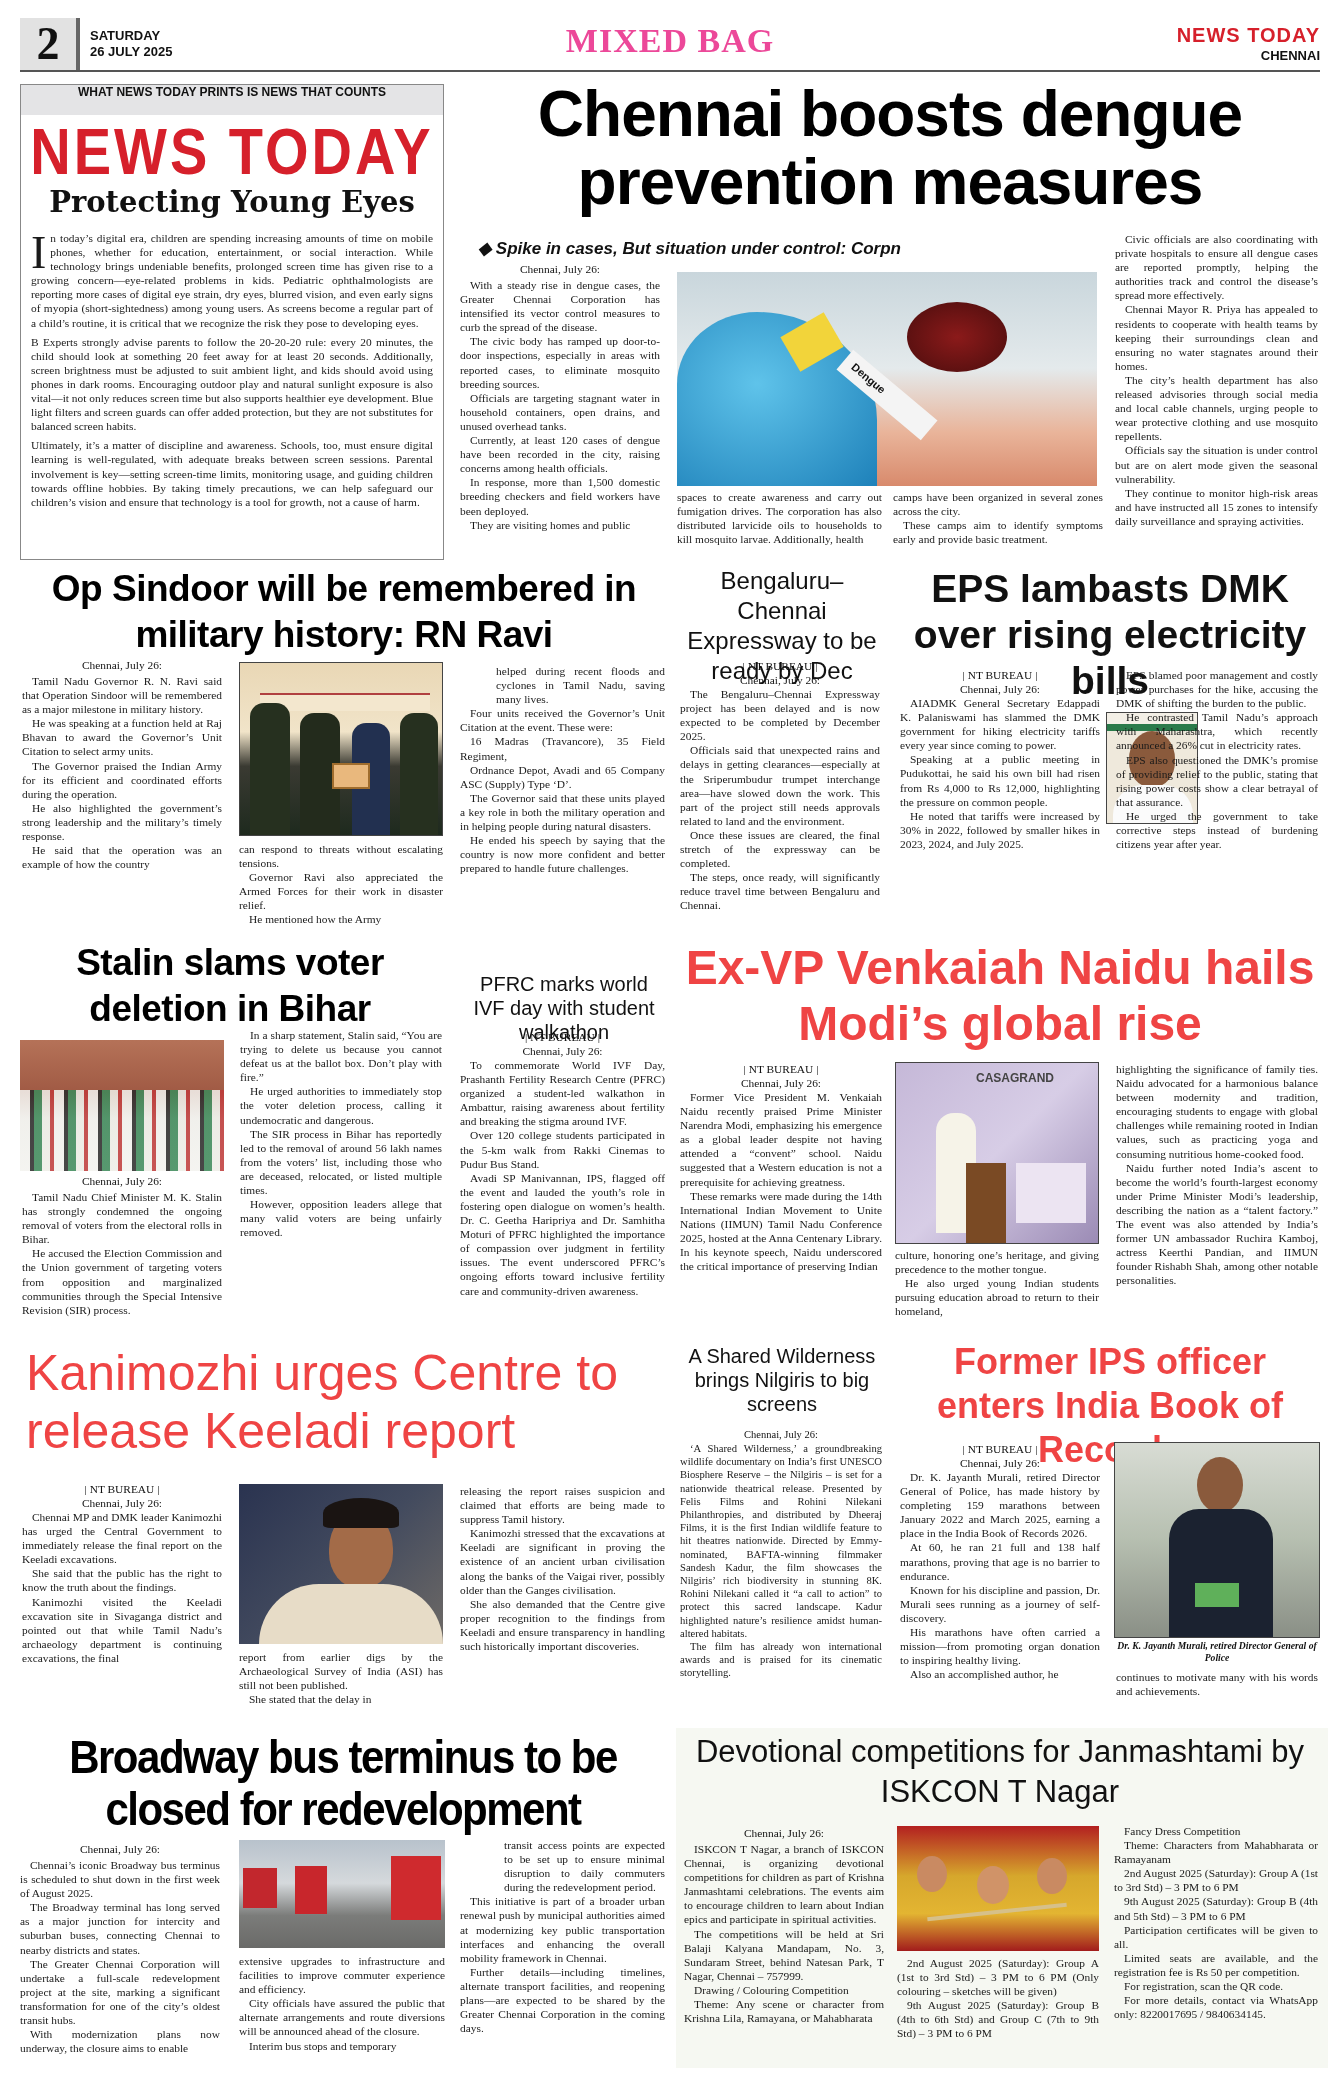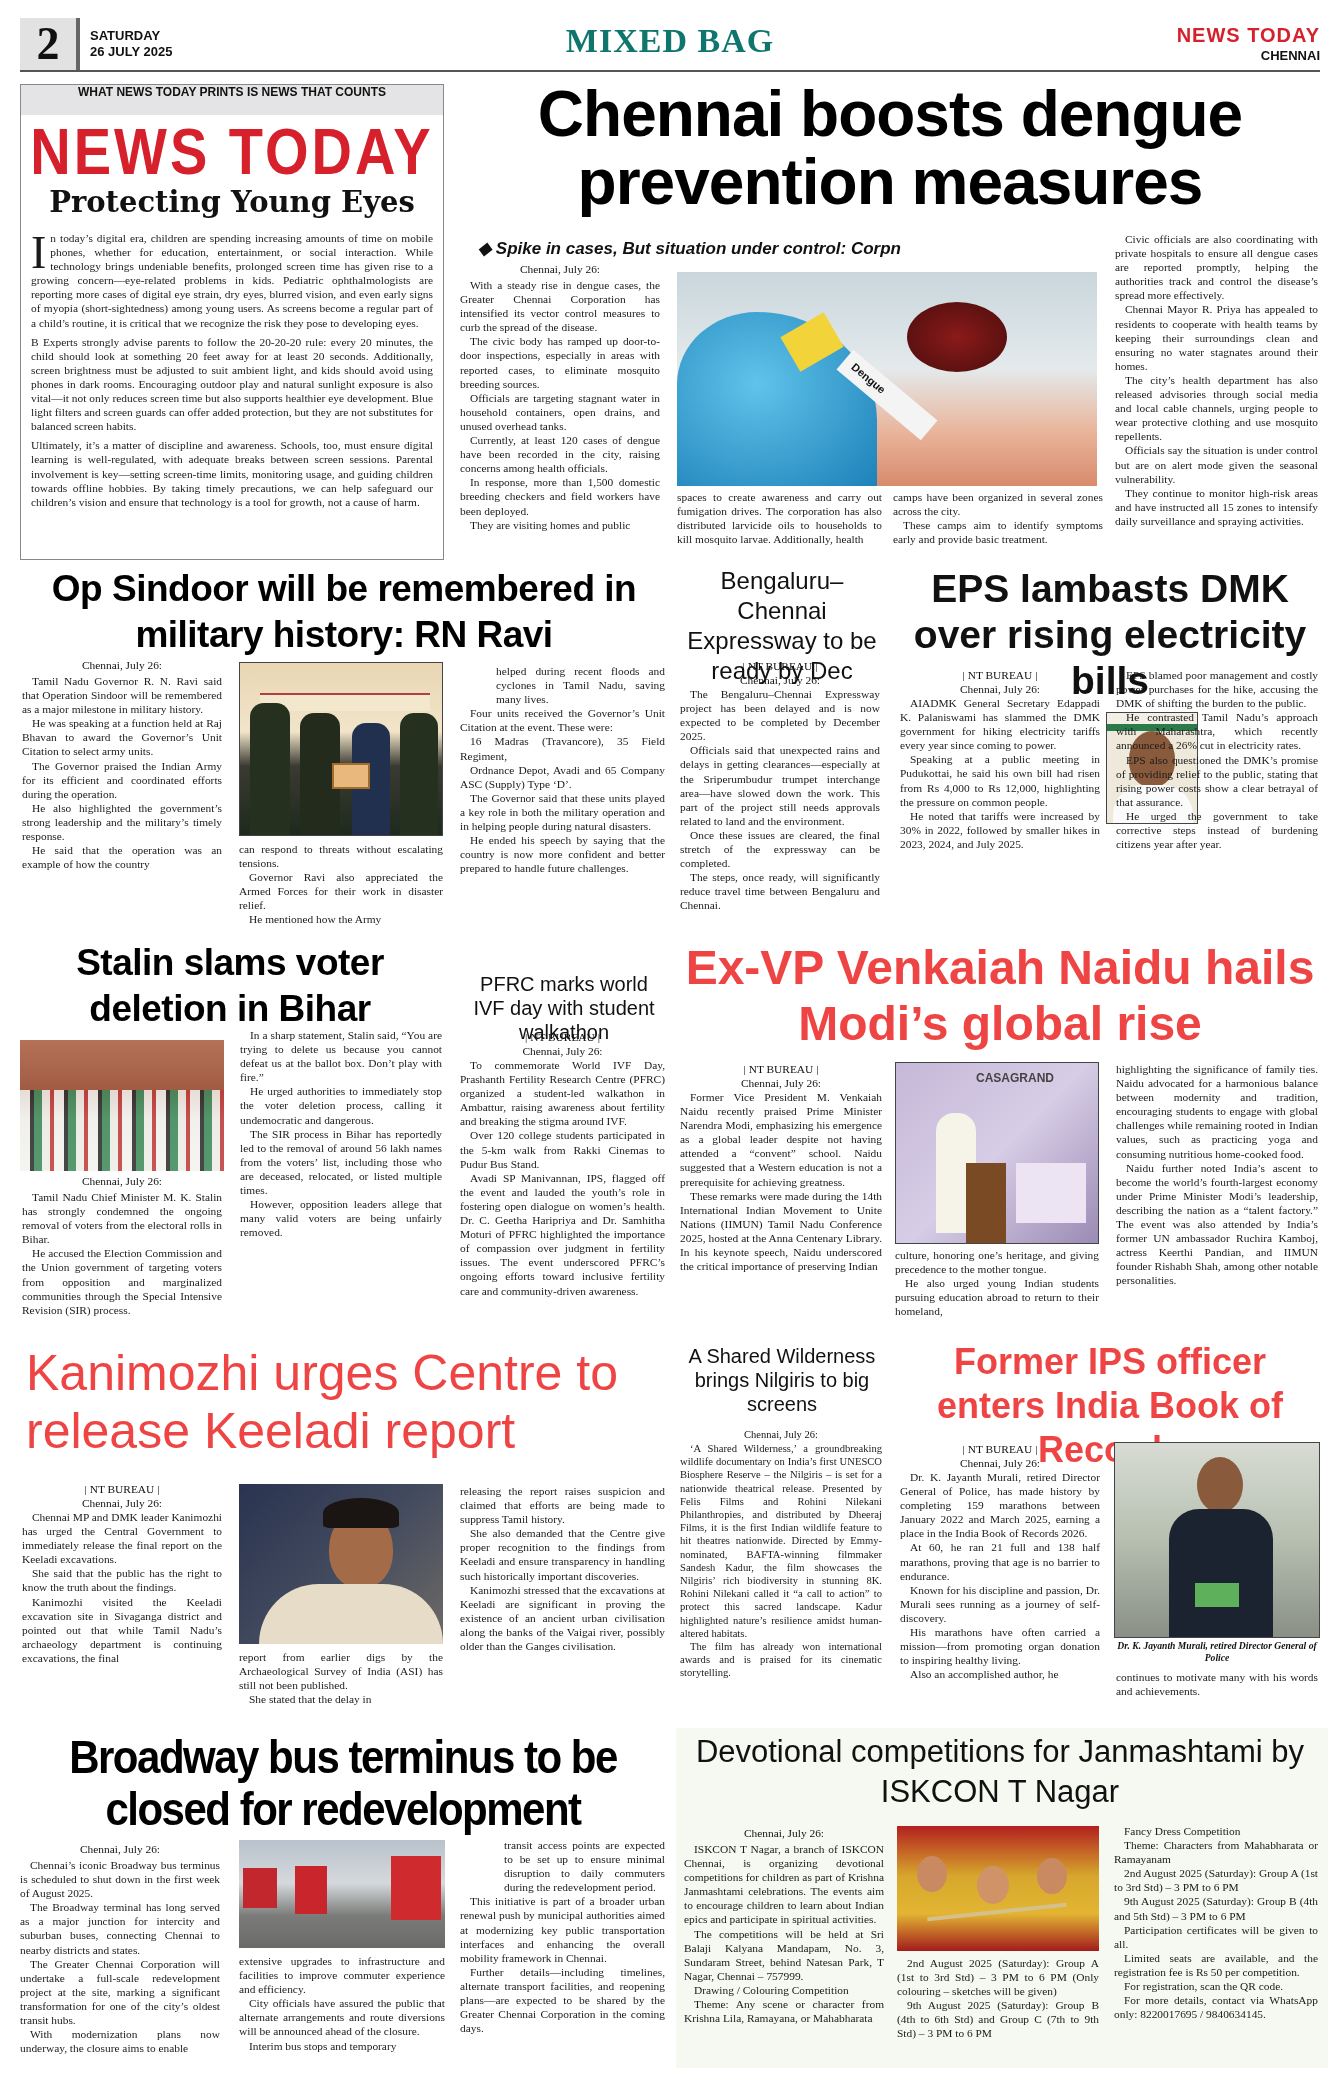--- a/index.html
+++ b/index.html
@@ -14,21 +14,21 @@
 .hserif{font-family:Liberation Sans, sans-serif;color:#ef4444;text-align:center}
 .rule{position:absolute;background:#222}
 </style>
 </head>
 <body>
 
 <div class="abs" style="left:20px;top:18px;width:1300px;height:54px;">
   <div class="abs" style="left:0;top:0;width:60px;height:52px;background:#e2e2e2;border-right:4px solid #666;font:bold 46px 'Liberation Serif',serif;text-align:center;line-height:52px;">2</div>
   <div class="abs" style="left:70px;top:10px;font:bold 13px 'Liberation Sans',sans-serif;">SATURDAY</div>
   <div class="abs" style="left:70px;top:26px;font:bold 13px 'Liberation Sans',sans-serif;">26 JULY 2025</div>
-  <div class="abs" style="left:530px;top:4px;width:240px;text-align:center;font:bold 34px 'Liberation Serif',serif;letter-spacing:1px;color:#0f766e;">MIXED BAG</div>
+  <div class="abs" style="left:530px;top:4px;width:240px;text-align:center;font:bold 34px 'Liberation Serif',serif;letter-spacing:1px;color:#ec4899;">MIXED BAG</div>
   <div class="abs" style="right:0;top:6px;font:bold 20px 'Liberation Sans',sans-serif;color:#d6202b;letter-spacing:1px;">NEWS TODAY</div>
   <div class="abs" style="right:0;top:30px;font:bold 13px 'Liberation Sans',sans-serif;">CHENNAI</div>
   <div class="rule" style="left:0;top:52px;width:1300px;height:2px;background:#555;"></div>
 </div>
 
 <div class="abs" style="left:20px;top:84px;width:424px;height:476px;border:1.5px solid #888;">
   <div style="background:#e4e4e6;height:30px;line-height:30px;text-align:center;font:bold 12px 'Liberation Sans',sans-serif;">WHAT NEWS TODAY PRINTS IS NEWS THAT COUNTS</div>
   <div style="text-align:center;font:bold 56px 'Liberation Sans',sans-serif;color:#d6202b;letter-spacing:3px;margin-top:6px;line-height:62px;transform:scaleY(1.15);">NEWS TODAY</div>
   <div style="text-align:center;font:bold 29px 'DejaVu Serif',serif;margin-top:2px;">Protecting Young Eyes</div>
   <div style="padding:12px 10px 0 10px;">
@@ -191,22 +191,22 @@
   <div style="position:absolute;left:90px;top:26px;width:64px;height:78px;background:#a36b48;border-radius:50% 50% 45% 45%;"></div>
   <div style="position:absolute;left:84px;top:14px;width:76px;height:30px;background:#1a1412;border-radius:50% 50% 10% 10%;"></div>
   <div style="position:absolute;left:20px;top:100px;width:184px;height:60px;background:#e7dcc7;border-radius:60px 60px 0 0;"></div>
 </div>
 <div class="abs" style="left:239px;top:1650px;width:204px;">
   <p style="text-indent:0;">report from earlier digs by the Archaeological Survey of India (ASI) has still not been published.</p>
   <p>She stated that the delay in</p>
 </div>
 <div class="abs" style="left:460px;top:1484px;width:205px;">
   <p style="text-indent:0;">releasing the report raises suspicion and claimed that efforts are being made to suppress Tamil history.</p>
+  <p>Kanimozhi stressed that the excavations at Keeladi are significant in proving the existence of an ancient urban civilisation along the banks of the Vaigai river, possibly older than the Ganges civilisation.</p>
   <p>She also demanded that the Centre give proper recognition to the findings from Keeladi and ensure transparency in handling such historically important discoveries.</p>
-  <p>Kanimozhi stressed that the excavations at Keeladi are significant in proving the existence of an ancient urban civilisation along the banks of the Vaigai river, possibly older than the Ganges civilisation.</p>
 </div>
 
 <div class="abs hc" style="left:684px;top:1344px;width:196px;font-size:20px;line-height:24px;">A Shared Wilderness brings Nilgiris to big screens</div>
 <div class="abs" style="left:680px;top:1428px;width:202px;">
   <div class="dl" style="font-size:10.5px;">Chennai, July 26:</div>
   <p style="font-size:10.6px;line-height:13.2px;">‘A Shared Wilderness,’ a groundbreaking wildlife documentary on India’s first UNESCO Biosphere Reserve – the Nilgiris – is set for a nationwide theatrical release. Presented by Felis Films and Rohini Nilekani Philanthropies, and distributed by Dheeraj Films, it is the first Indian wildlife feature to hit theatres nationwide. Directed by Emmy-nominated, BAFTA-winning filmmaker Sandesh Kadur, the film showcases the Nilgiris’ rich biodiversity in stunning 8K. Rohini Nilekani called it “a call to action” to protect this sacred landscape. Kadur highlighted nature’s resilience amidst human-altered habitats.</p>
   <p style="font-size:10.6px;line-height:13.2px;">The film has already won international awards and is praised for its cinematic storytelling.</p>
 </div>
 
 <div class="abs hserif" style="left:895px;top:1340px;width:430px;font-size:36px;line-height:44px;font-weight:bold;">Former IPS officer enters India Book of Records</div>

